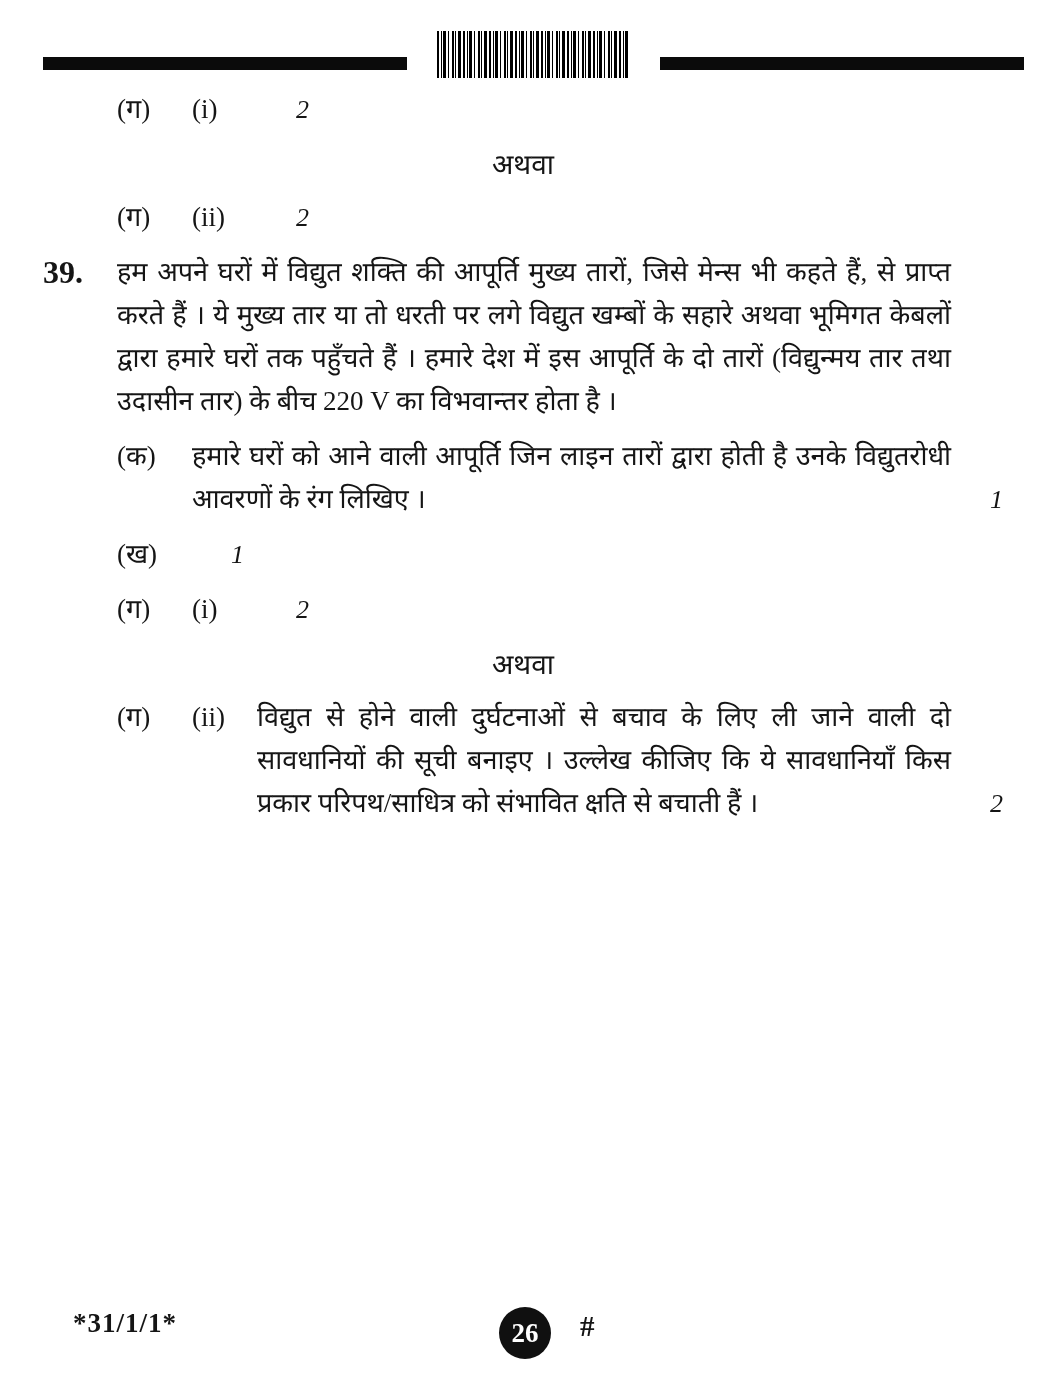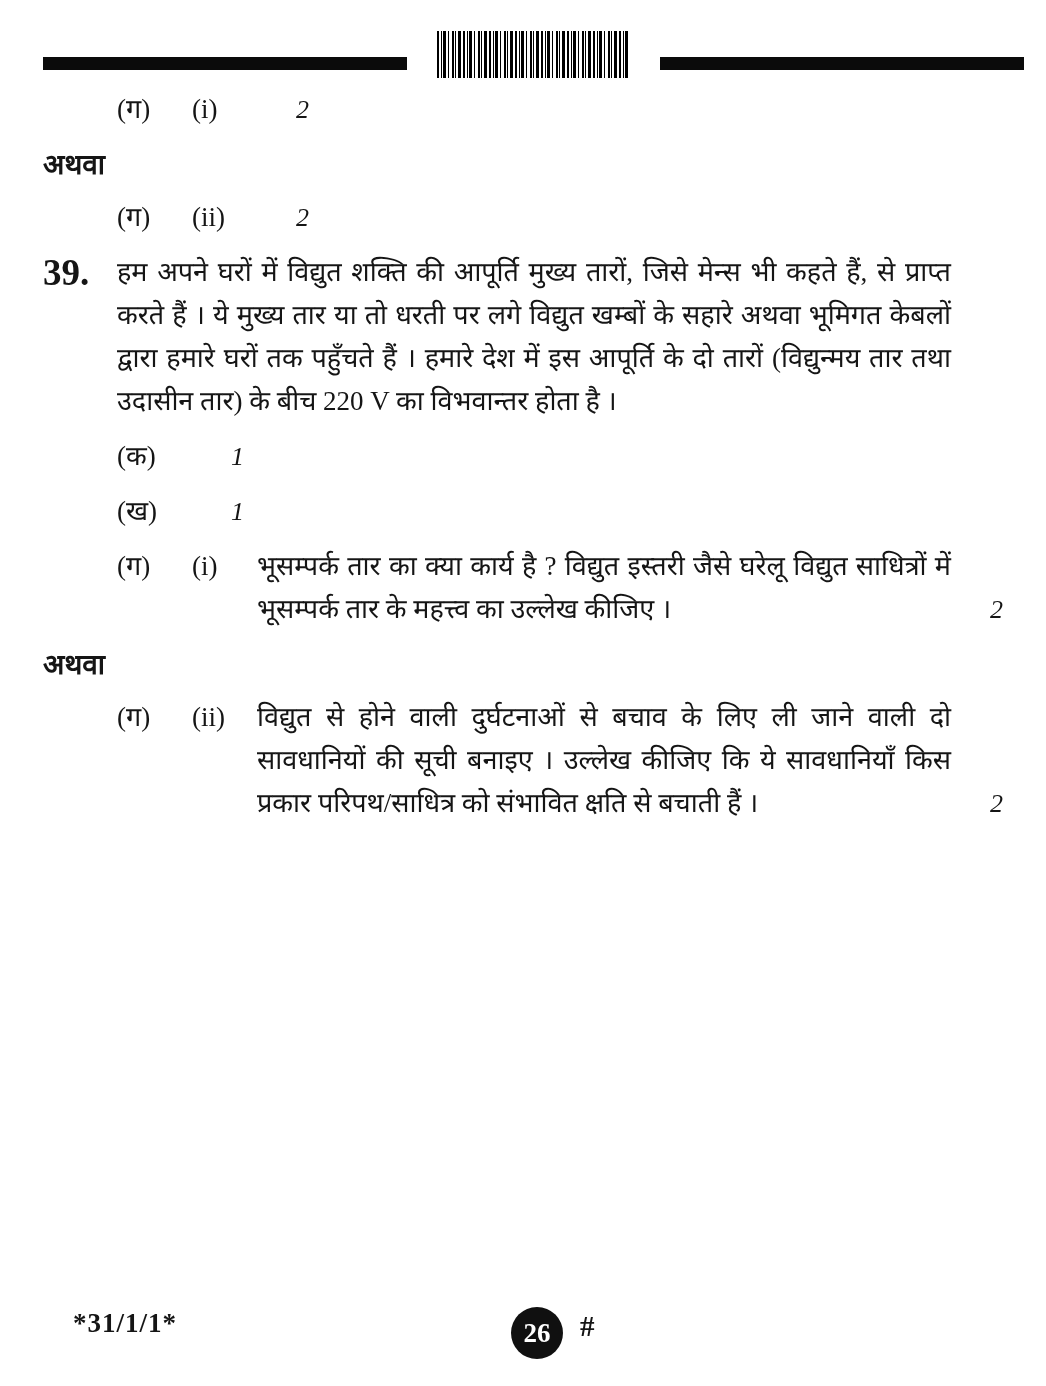--- a/index.html
+++ b/index.html
@@ -44,49 +44,49 @@
     right: 43px;
     top: 88px;
     font-size: 27px;
     line-height: 43px;
   }
   .block {
     display: flex;
     align-items: flex-start;
     margin-bottom: 12px;
   }
-  .qnum  { width: 74px; font-weight: bold; font-size: 37px; }
+  .qnum  { width: 74px; font-weight: bold; font-size: 32px; }
   .c1    { width: 75px; }
   .c2    { width: 65px; }
   .qtext { flex: 1; text-align: justify; }
   .marks {
     width: 52px;
     text-align: right;
     align-self: flex-end;
     font-style: italic;
     font-size: 26px;
   }
   .or-row {
-    text-align: left;
-    font-weight: bold;
+    text-align: center;
+    font-weight: normal;
     font-size: 28px;
     margin: 6px 0 10px 0;
   }
   
   .paper-code {
     position: absolute;
     left: 73px;
     top: 1308px;
     font-weight: bold;
     font-size: 27px;
     letter-spacing: 1px;
   }
   .page-badge {
     position: absolute;
-    left: 511px;
+    left: 499px;
     top: 1307px;
     width: 52px;
     height: 52px;
     border-radius: 50%;
     background: #101010;
     color: #ffffff;
     font-weight: bold;
     font-size: 27px;
     display: flex;
     align-items: center;
@@ -129,34 +129,34 @@
 
     <div class="block">
       <span class="qnum">39.</span>
       <span class="qtext">हम अपने घरों में विद्युत शक्ति की आपूर्ति मुख्य तारों, जिसे मेन्स भी कहते हैं, से प्राप्त करते हैं । ये मुख्य तार या तो धरती पर लगे विद्युत खम्बों के सहारे अथवा भूमिगत केबलों द्वारा हमारे घरों तक पहुँचते हैं । हमारे देश में इस आपूर्ति के दो तारों (विद्युन्मय तार तथा उदासीन तार) के बीच 220 V का विभवान्तर होता है ।</span>
       <span class="marks"></span>
     </div>
 
     <div class="block">
       <span class="qnum"></span>
       <span class="c1">(क)</span>
+      <span class="qtext">हमारे घरों को आने वाली आपूर्ति जिन लाइन तारों द्वारा होती है उनके विद्युतरोधी आवरणों के रंग लिखिए ।</span>
       <span class="marks">1</span>
     </div>
 
     <div class="block">
       <span class="qnum"></span>
       <span class="c1">(ख)</span>
       <span class="marks">1</span>
     </div>
 
     <div class="block">
       <span class="qnum"></span>
       <span class="c1">(ग)</span>
       <span class="c2">(i)</span>
-      <span class="qtext">भूसम्पर्क तार का क्या कार्य है ? विद्युत इस्तरी जैसे घरेलू विद्युत साधित्रों में भूसम्पर्क तार के महत्त्व का उल्लेख कीजिए ।</span>
       <span class="marks">2</span>
     </div>
 
     <div class="or-row">अथवा</div>
 
     <div class="block">
       <span class="qnum"></span>
       <span class="c1">(ग)</span>
       <span class="c2">(ii)</span>
       <span class="qtext">विद्युत से होने वाली दुर्घटनाओं से बचाव के लिए ली जाने वाली दो सावधानियों की सूची बनाइए । उल्लेख कीजिए कि ये सावधानियाँ किस प्रकार परिपथ/साधित्र को संभावित क्षति से बचाती हैं ।</span>

